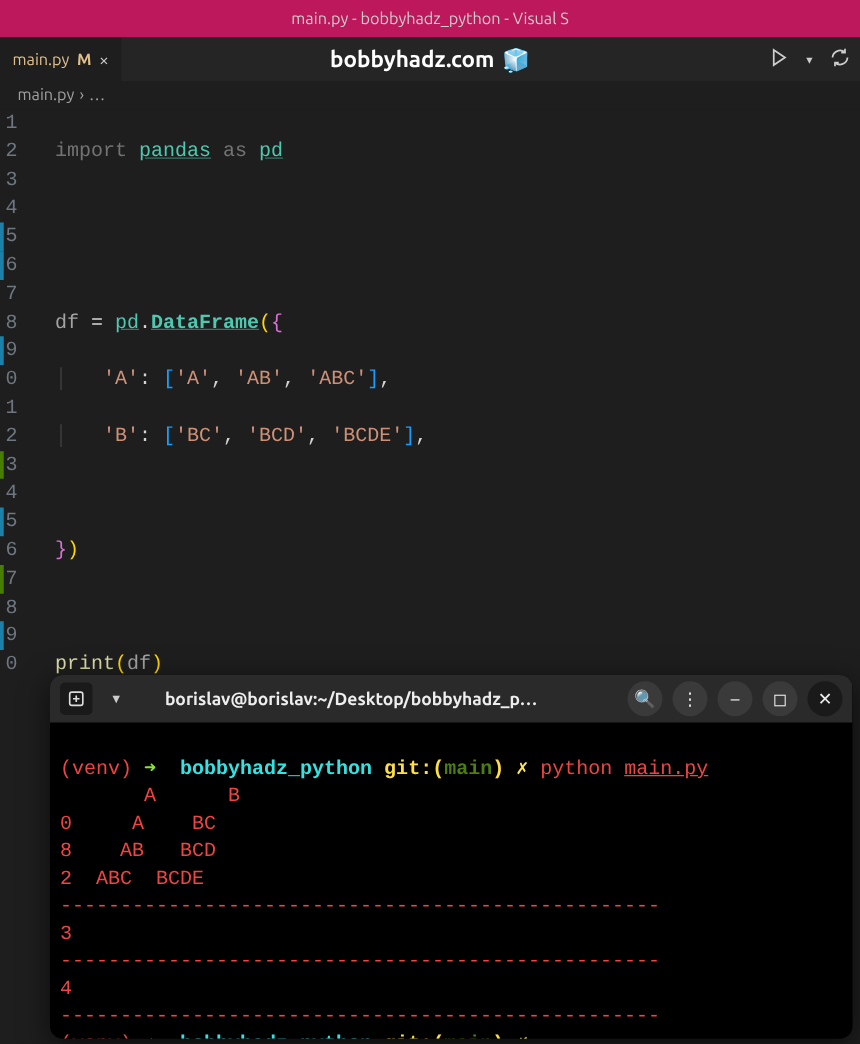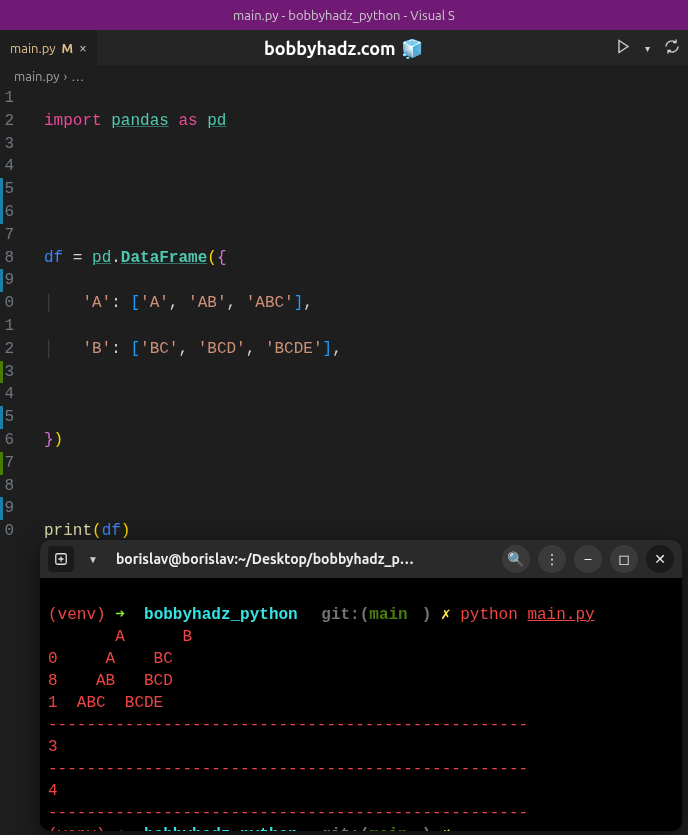--- a/index.html
+++ b/index.html
@@ -7,21 +7,21 @@
     width: 688px;
     height: 835px;
     background: #1e1e1e;
     font-family: 'Segoe UI', Ubuntu, sans-serif;
     color: #cccccc;
     overflow: hidden;
     position: relative;
   }
   .titlebar {
     height: 30px;
-    background: #701a75;
+    background: #be185d;
     display: flex;
     align-items: center;
     justify-content: center;
     font-size: 13px;
     color: #cccccc;
     padding: 0 8px;
   }
   .titlebar-text { position: absolute; left: 50%; transform: translateX(-50%); white-space: nowrap; }
   .tab-row {
     height: 35px;
@@ -98,23 +98,23 @@
   .gutter-stripe { width:3px; height:22.8px; position:absolute; left:0; top:0; }
   .stripe-teal { background:#1b81a8; }
   .stripe-green { background:#487e02; }
   .code {
     padding-left: 22px;
     flex: 1;
     white-space: pre;
   }
   .cline { height:22.8px; display:flex; align-items:center; }
   
-  .kw { color:#ec4899; }
+  .kw { color:#737373; }
   .mod { color:#4ec9b0; text-decoration: underline; text-decoration-color:#4ec9b080; }
-  .var { color:#3b82f6; }
+  .var { color:#a3a3a3; }
   .fn { color:#dcdcaa; }
   .call { color:#4ec9b0; text-decoration: underline; text-decoration-color:#4ec9b080;font-weight:bold;}
   .p { color:#ffd700; }
   .p2 { color:#da70d6; }
   .p3 { color:#179fff; }
   .str { color:#ce9178; }
   .num { color:#b5cea8; }
   .op { color:#d4d4d4; }
   .cmt { color:#6a9955; }
   .guide { color:#404040; }
@@ -138,41 +138,41 @@
     display: flex;
     align-items: center;
     padding: 0 8px;
     gap: 8px;
   }
   .term-newtab {
     width: 26px; height:26px; background:#1a1a1a; border-radius:4px;
     display:flex;align-items:center;justify-content:center;color:#ddd;
   }
   .term-drop { color:#ccc; font-size:10px; padding:0 6px; }
-  .term-title { flex:0 1 auto; color:#eee; font-size:14px; font-weight:600; margin-left:4px; white-space:nowrap; overflow:hidden; text-overflow:ellipsis; max-width:300px;}
+  .term-title { flex:0 1 auto; color:#eee; font-size:14px; font-weight:600; margin-left:20px; white-space:nowrap; overflow:hidden; text-overflow:ellipsis; max-width:300px;}
   .term-spacer { flex:1; }
   .term-btn {
     width:28px;height:28px;border-radius:14px;background:#3a3a3a;
     display:flex;align-items:center;justify-content:center;color:#eee;font-size:14px;
   }
   .term-btn.dark { background:#1a1a1a; }
   .term-body {
     flex:1;
     padding: 4px 8px;
     font-family: 'Consolas','Courier New',monospace;
     font-size: 16px;
     line-height: 22px;
     color:#ffffff;
     white-space: pre;
     overflow:hidden;
   }
   .tv { color:#ef4444; }
   .tarrow { color:#8ae234; font-weight:bold; }
   .tcyan { color:#34e2e2; font-weight:bold; }
-  .tblue { color:#737373; font-weight:bold;margin-left:14px; }
+  .tblue { color:#fde047; font-weight:bold; }
   .tred { color:#4d7c0f; font-weight:bold; }
   .tyellow { color:#fce94f; }
   .tunder { text-decoration: underline; }
 </style>
 </head>
 <body>
 
 <div class="titlebar">
   <span class="titlebar-text">main.py - bobbyhadz_python - Visual S</span>
 </div>
@@ -327,21 +327,21 @@
       </div>
     <div class="term-btn dark">
         <span>✕</span>
       </div>
   </div>
   <div class="term-body">
 <span class="tv">(venv)</span> <span class="tarrow">➜</span>  <span class="tcyan">bobbyhadz_python</span> <span class="tblue">git:(</span><span class="tred">main</span><span class="tblue">)</span> <span class="tyellow">✗</span> <span class="tv">python</span> <span class="tv tunder">main.py</span>
 <span class="tv">       A      B</span>
 <span class="tv">0     A    BC</span>
 <span class="tv">8    AB   BCD</span>
-<span class="tv">1  ABC  BCDE</span>
+<span class="tv">2  ABC  BCDE</span>
 <span class="tv">--------------------------------------------------</span>
 <span class="tv">3</span>
 <span class="tv">--------------------------------------------------</span>
 <span class="tv">4</span>
 <span class="tv">--------------------------------------------------</span>
 <span class="tv">(venv)</span> <span class="tarrow">➜</span>  <span class="tcyan">bobbyhadz_python</span> <span class="tblue">git:(</span><span class="tred">main</span><span class="tblue">)</span> <span class="tyellow">✗</span>
   </div>
 </div>
 
 </body></html>

